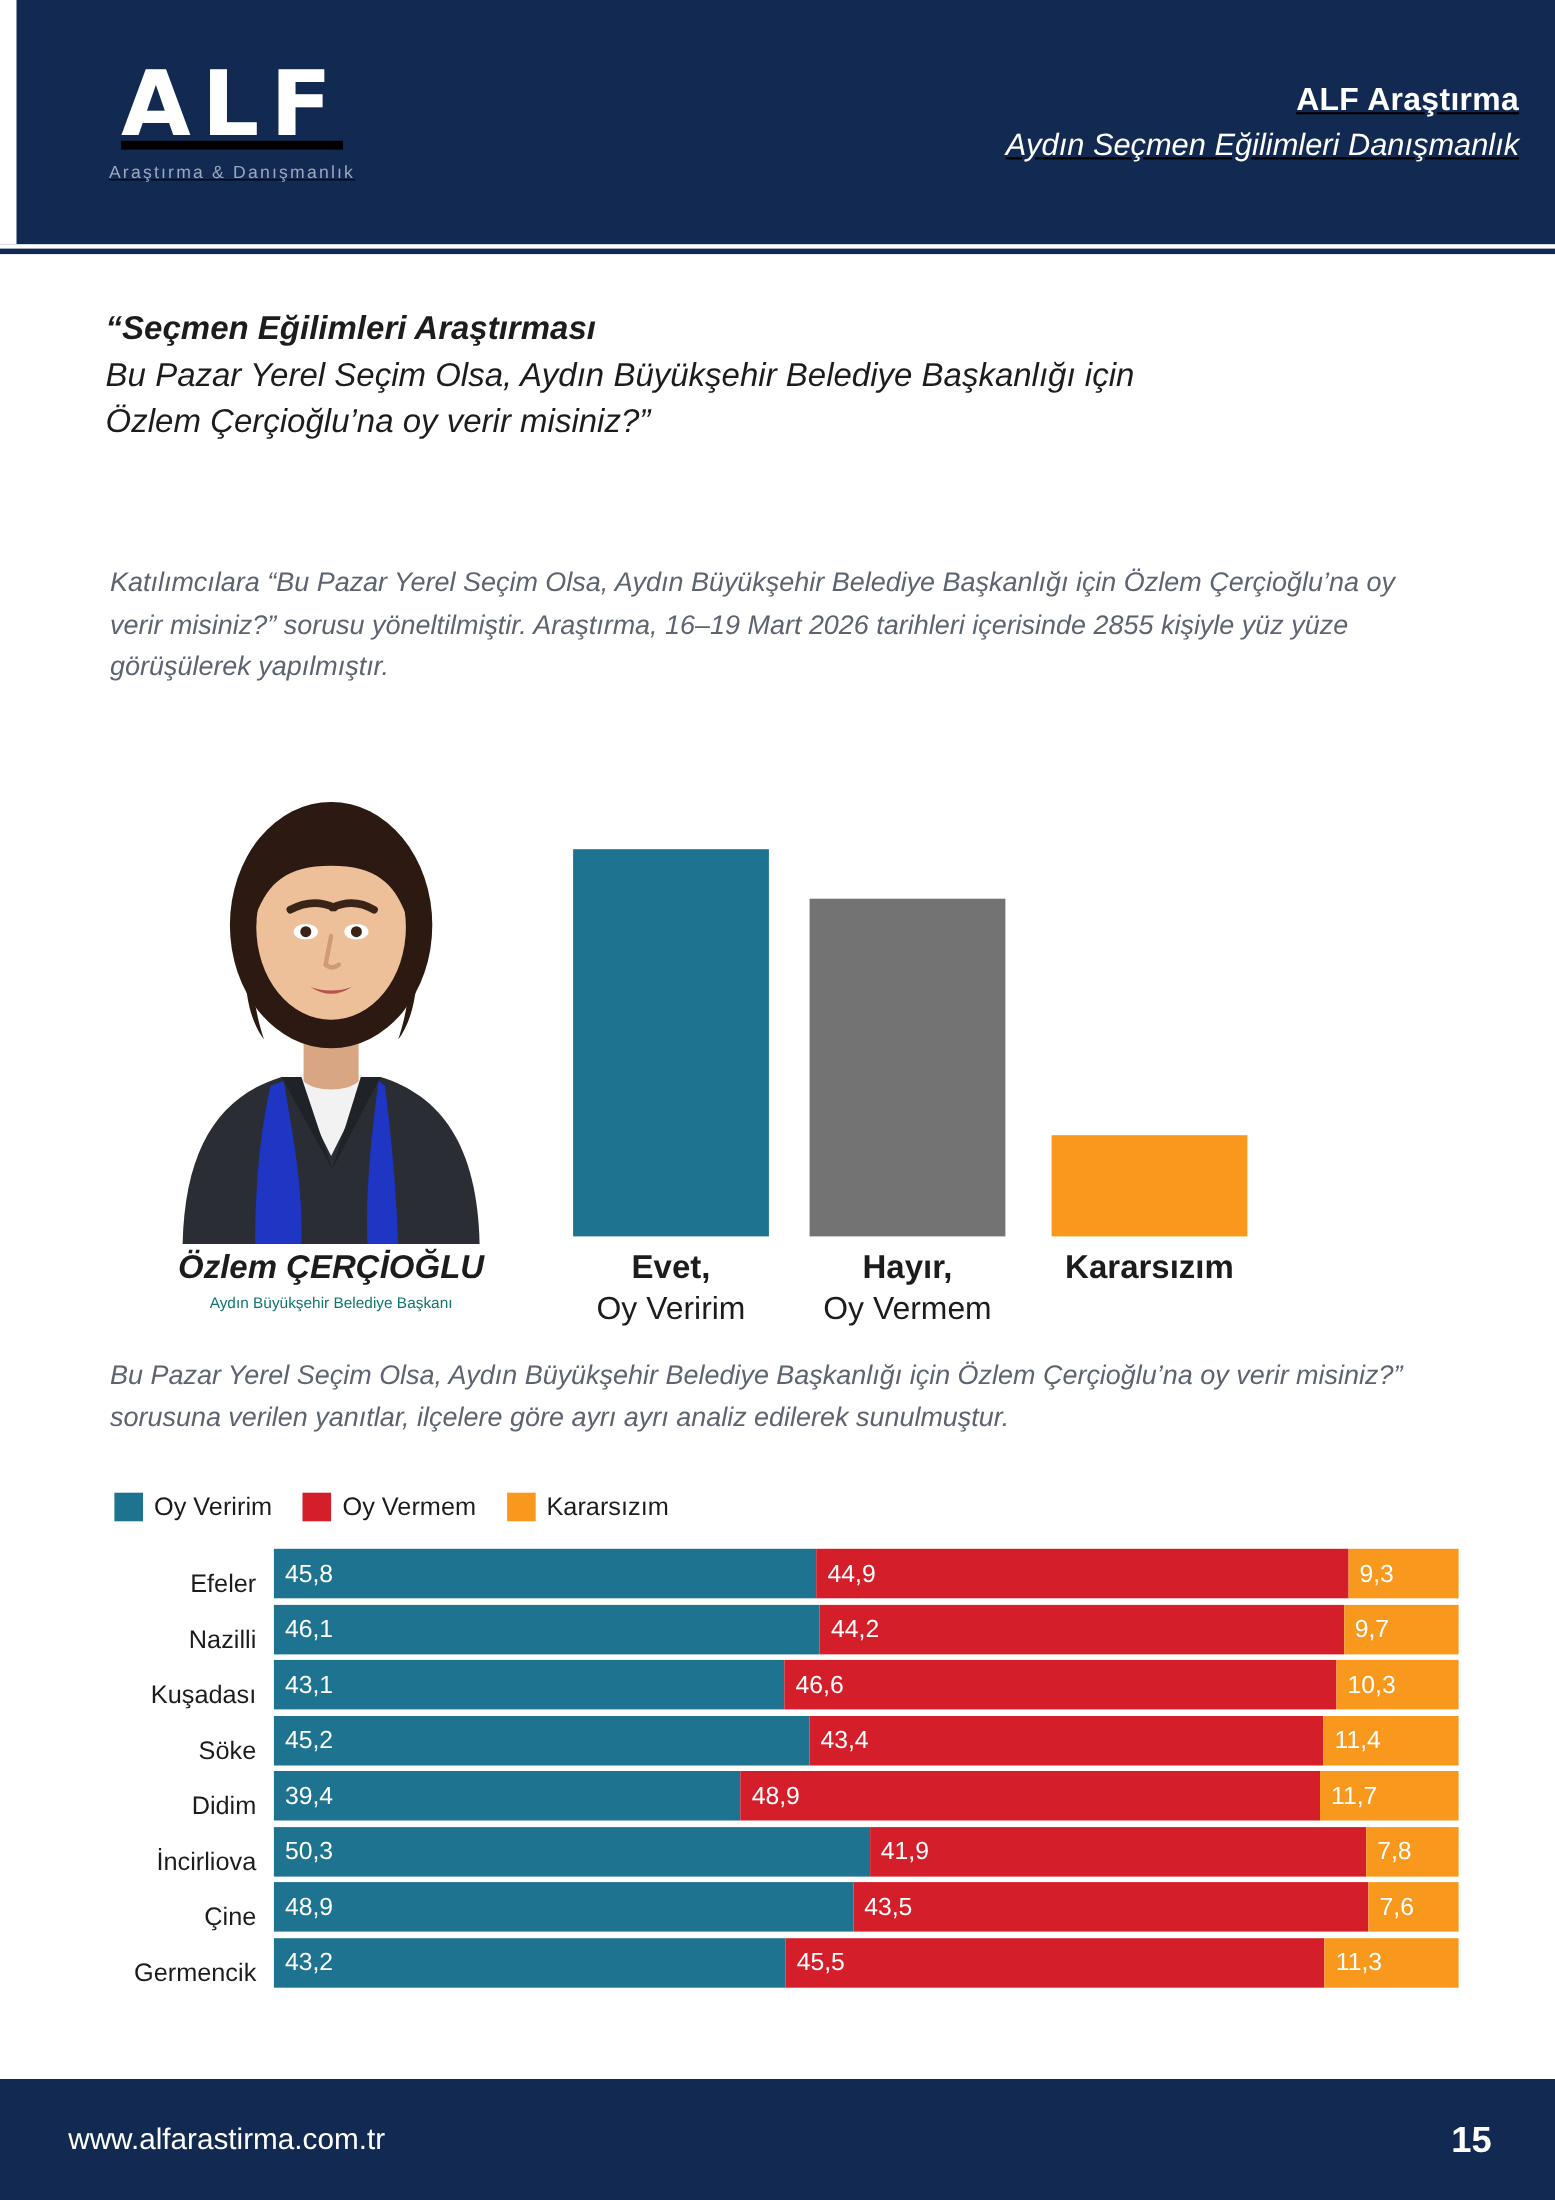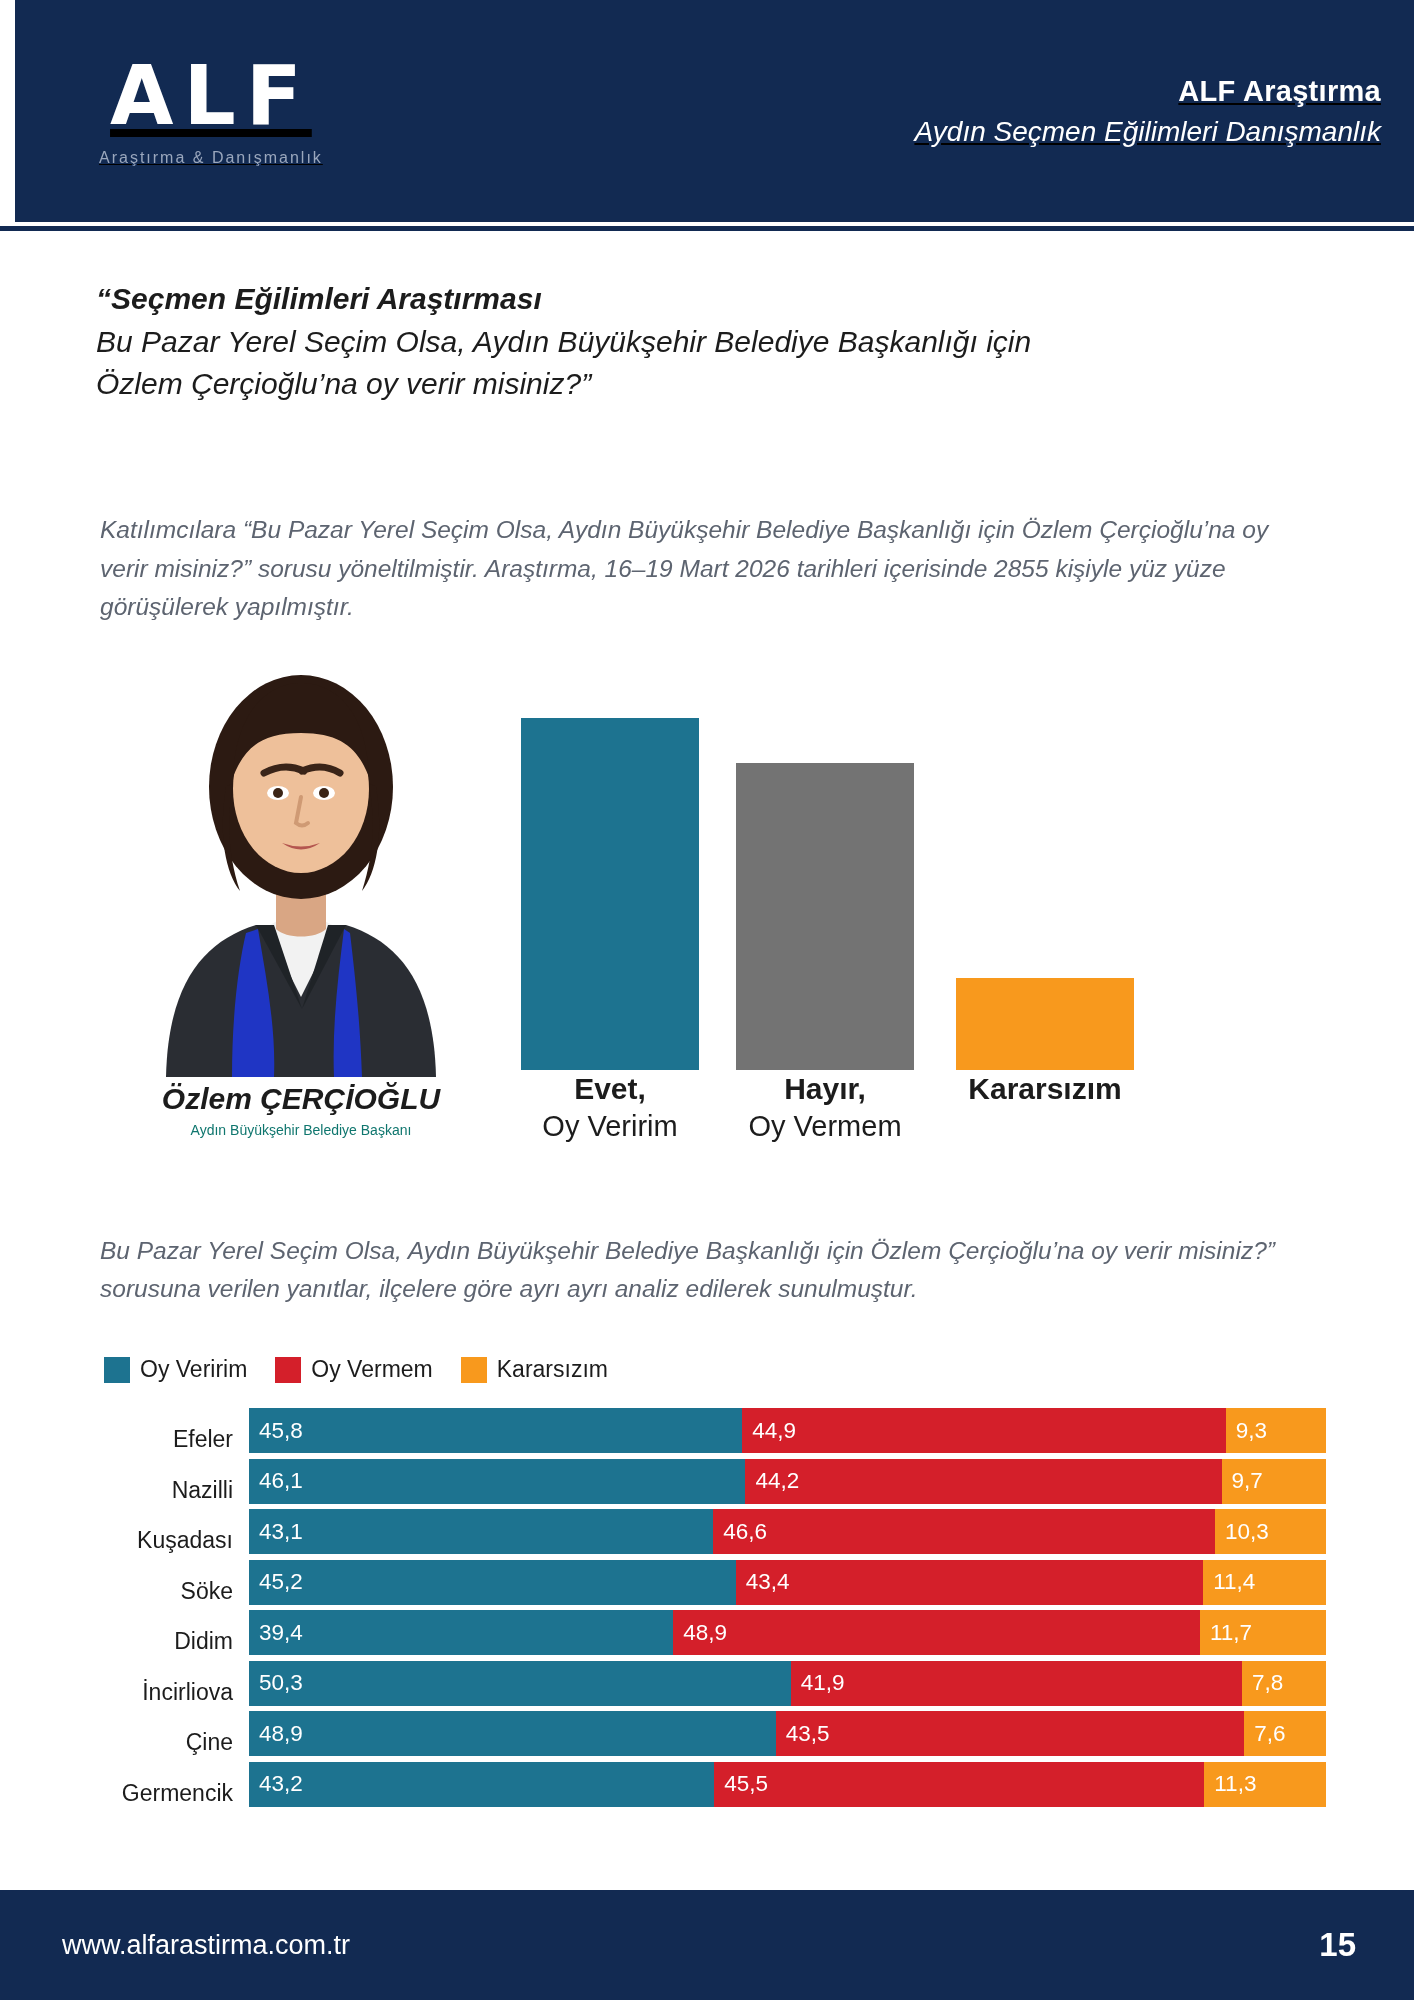--- a/index.html
+++ b/index.html
@@ -87,21 +87,21 @@
     font-size: 24.5px;
     font-style: italic;
     color: #5d6470;
     line-height: 1.58;
     margin-top: 33px;
   }
 
   
   .main-chart {
     position: absolute;
-    top: 602px; left: 96px;
+    top: 656px; left: 96px;
     width: 1230px;
     height: 560px;
   }
   .photo {
     position: absolute;
     left: 10px; top: 35px;
     width: 390px; height: 440px;
   }
   .photo svg { display: block; }
   .cand-name {
@@ -132,20 +132,21 @@
     font-weight: bold;
     white-space: nowrap;
   }
   .bar-col .cap {
     position: absolute;
     top: 100%;
     left: 50%;
     transform: translateX(-50%);
     text-align: center;
     white-space: nowrap;
+    padding-top: 10px;
     line-height: 1.28;
   }
   .cap .c1 { font-size: 30px; font-weight: bold; color: #1c1c1c; }
   .cap .c2 { font-size: 29px; color: #1c1c1c; }
 
   #bar-yes { left: 425px; width: 178px; height: 352px; background: #1d7390; }
   #bar-yes .value { top: -54px; font-size: 38px; }
   #bar-no  { left: 640px; width: 178px; height: 307px; background: #737373; }
   #bar-no  .value { top: -53px; font-size: 36px; }
   #bar-und { left: 860px; width: 178px; height: 92px; background: #f8991d; }

